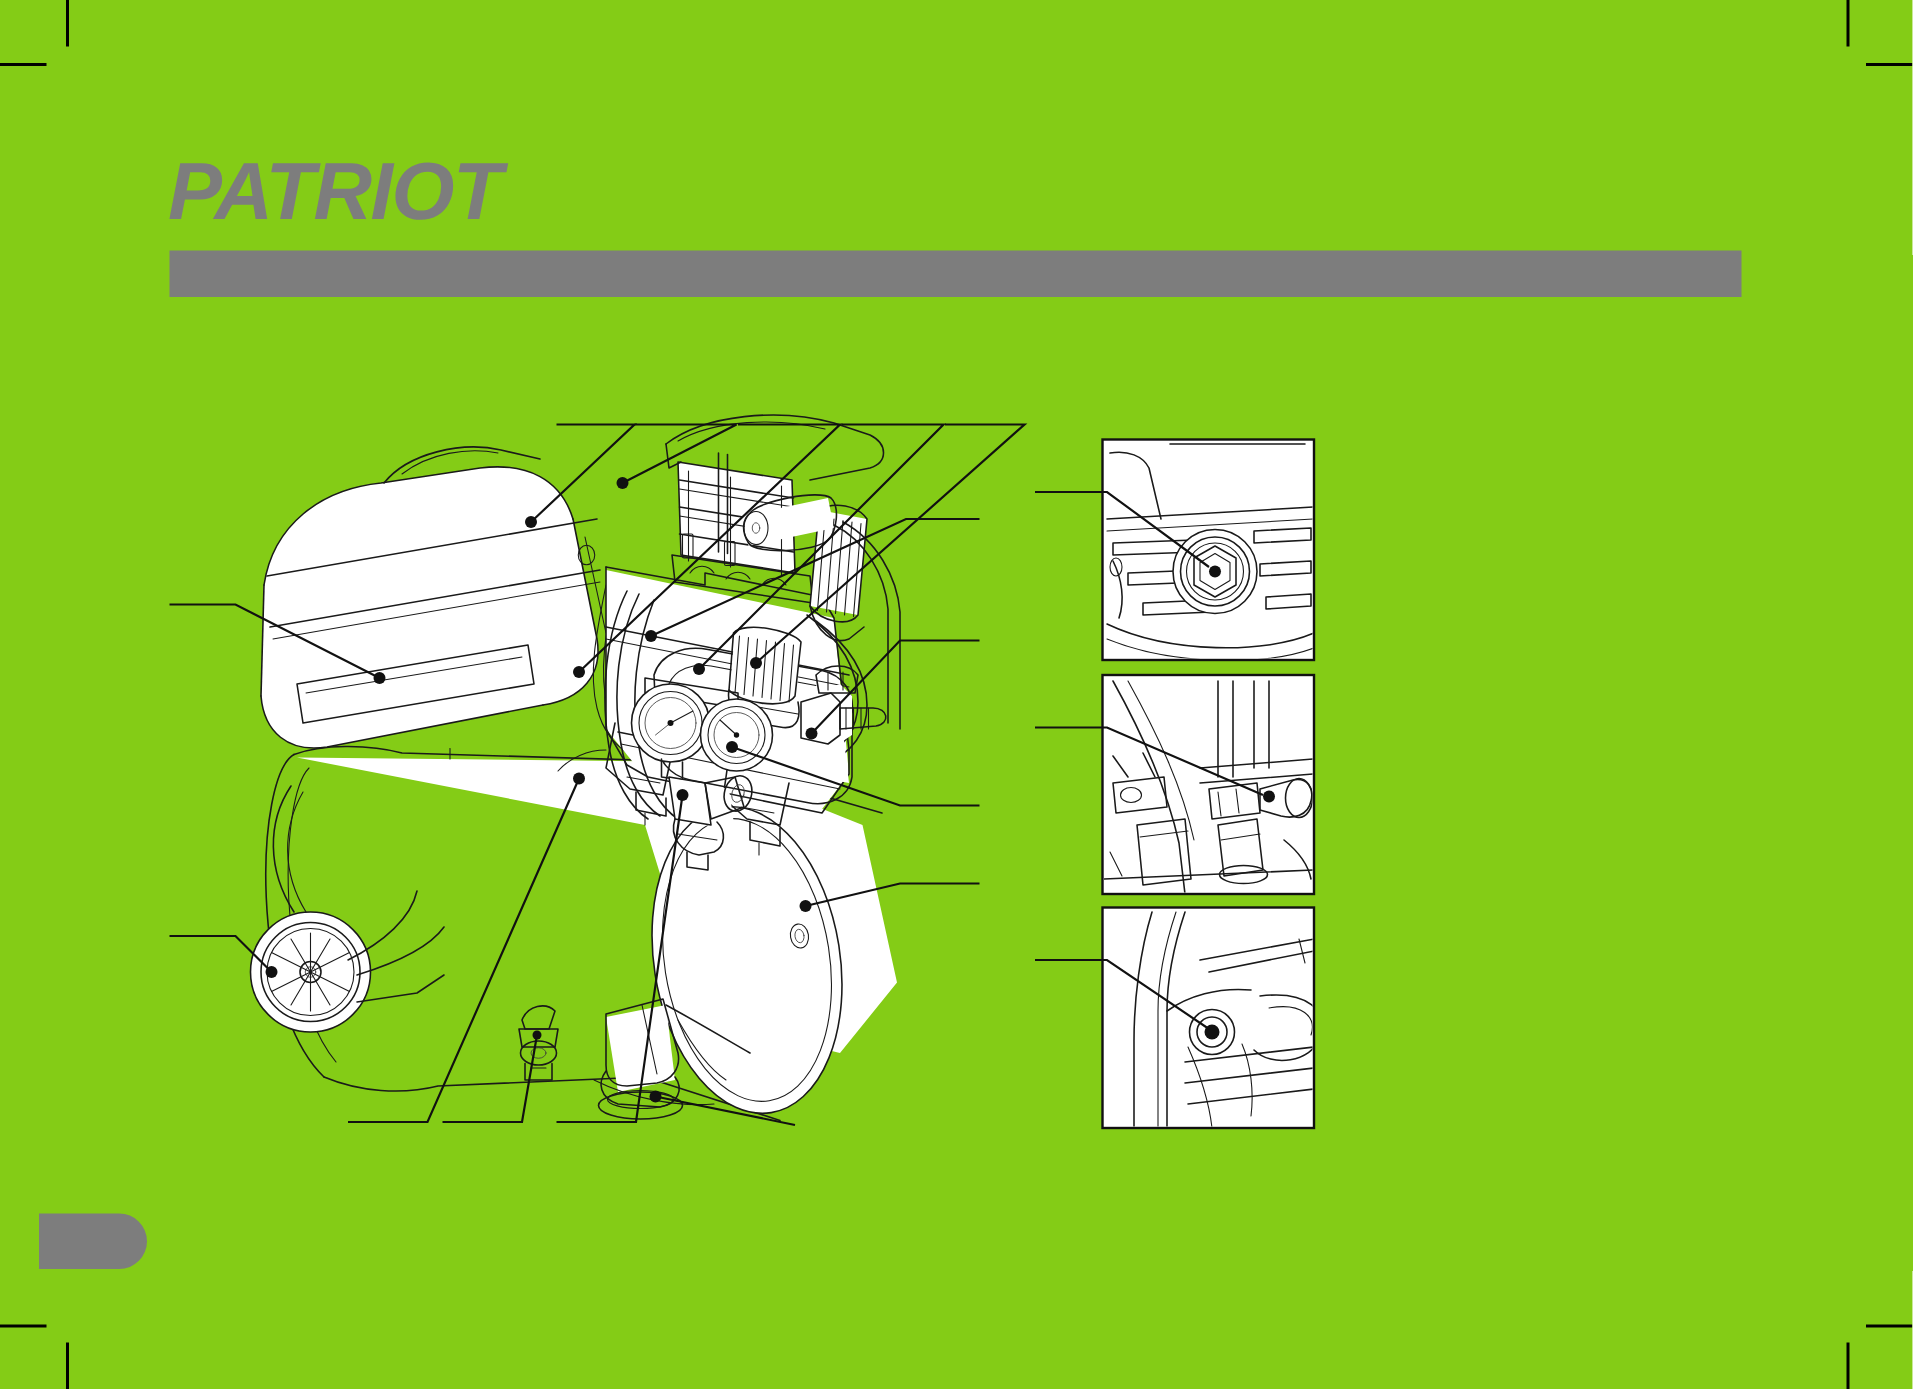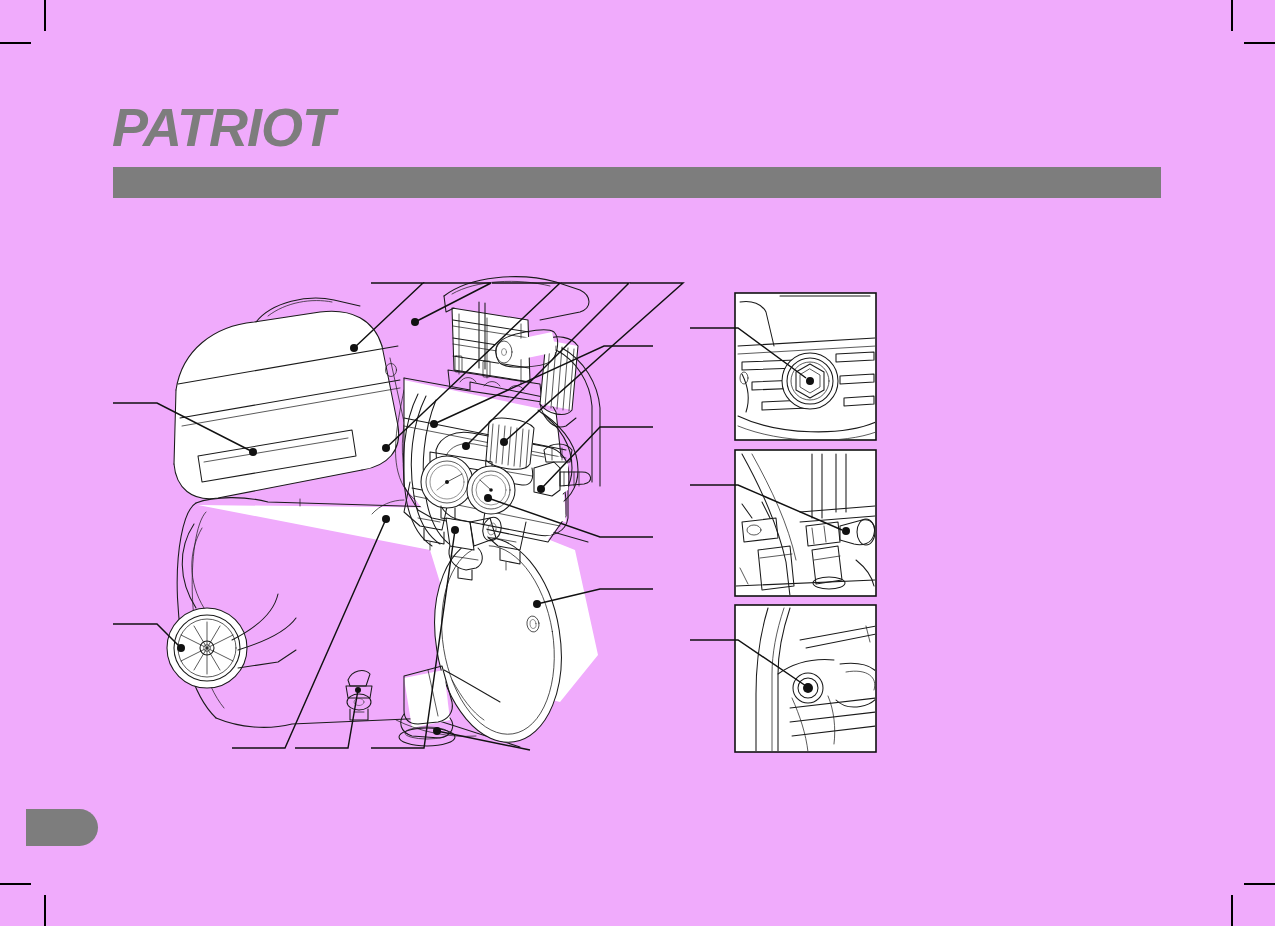--- a/index.html
+++ b/index.html
@@ -8,21 +8,21 @@
     padding: 0;
     background: #ffffff;
   }
   body {
     font-family: "Liberation Sans", sans-serif;
   }
   #page {
     position: relative;
     width: 1275px;
     height: 926px;
-    background: #f0abfc;
+    background: #84cc16;
     overflow: hidden;
   }
 
   
   .crop {
     position: absolute;
     background: #000000;
   }
   .crop-v { width: 2px; height: 31px; }
   .crop-h { height: 2px; width: 31px; }

